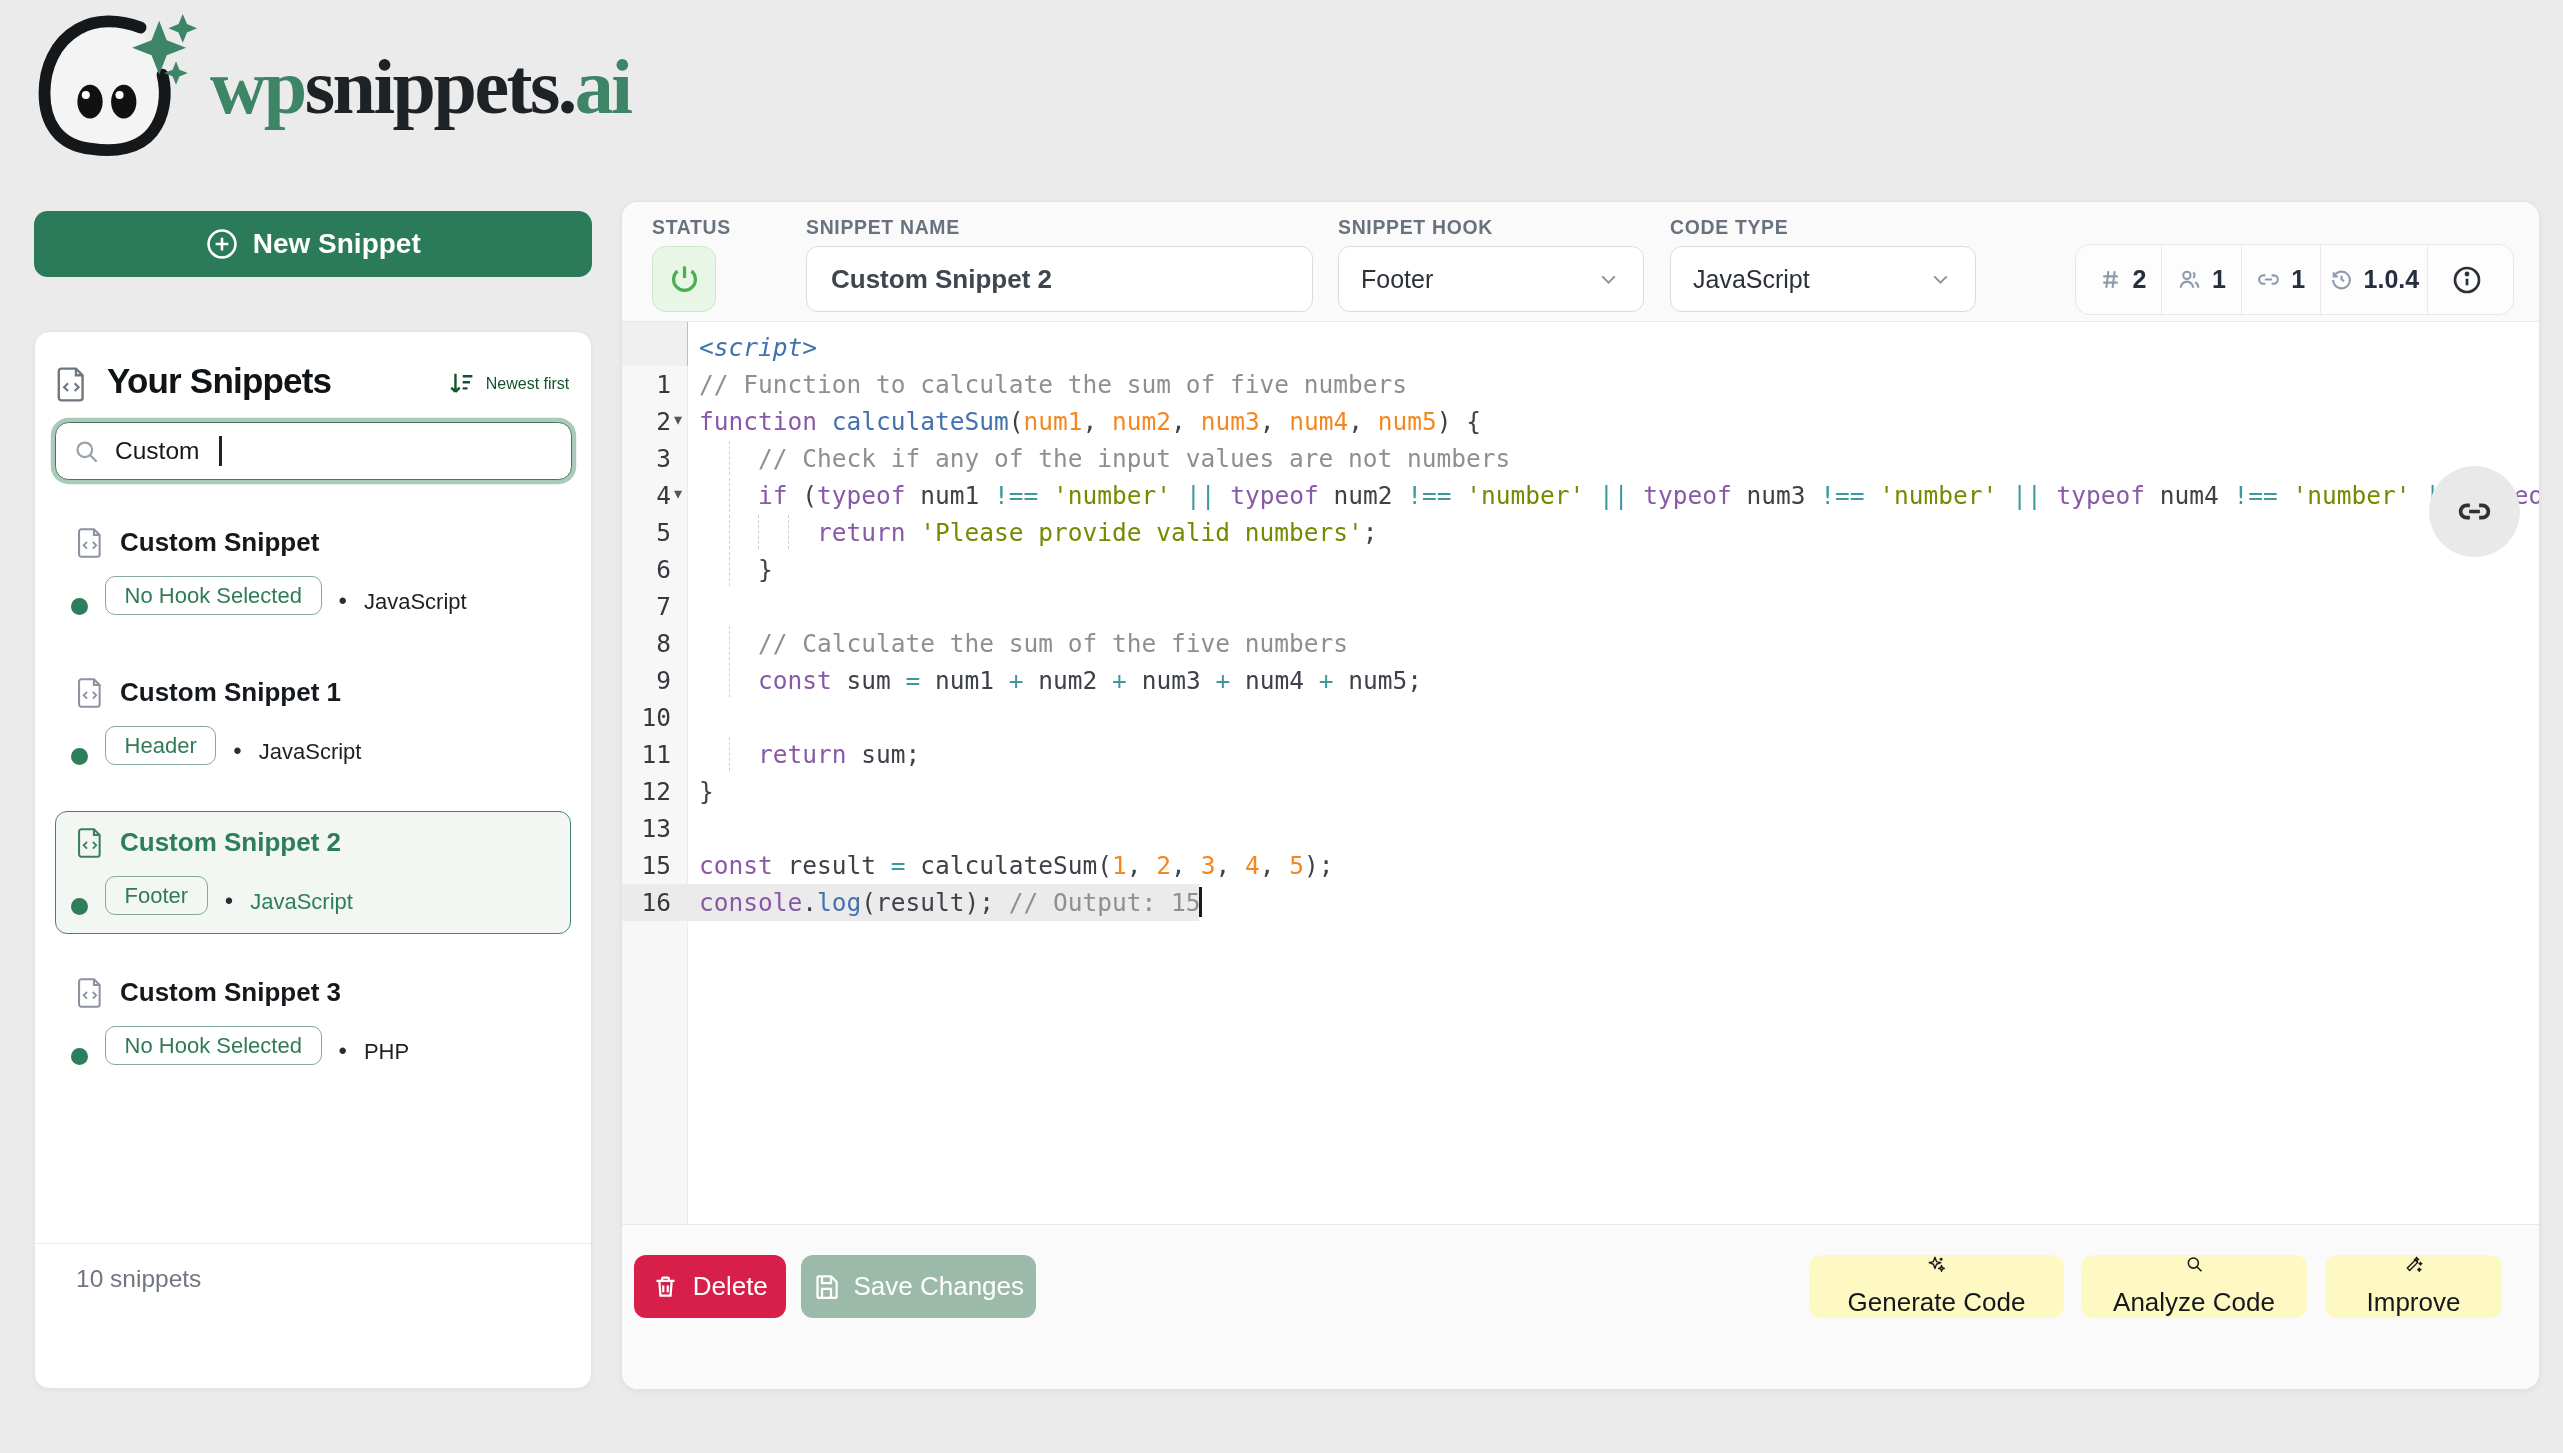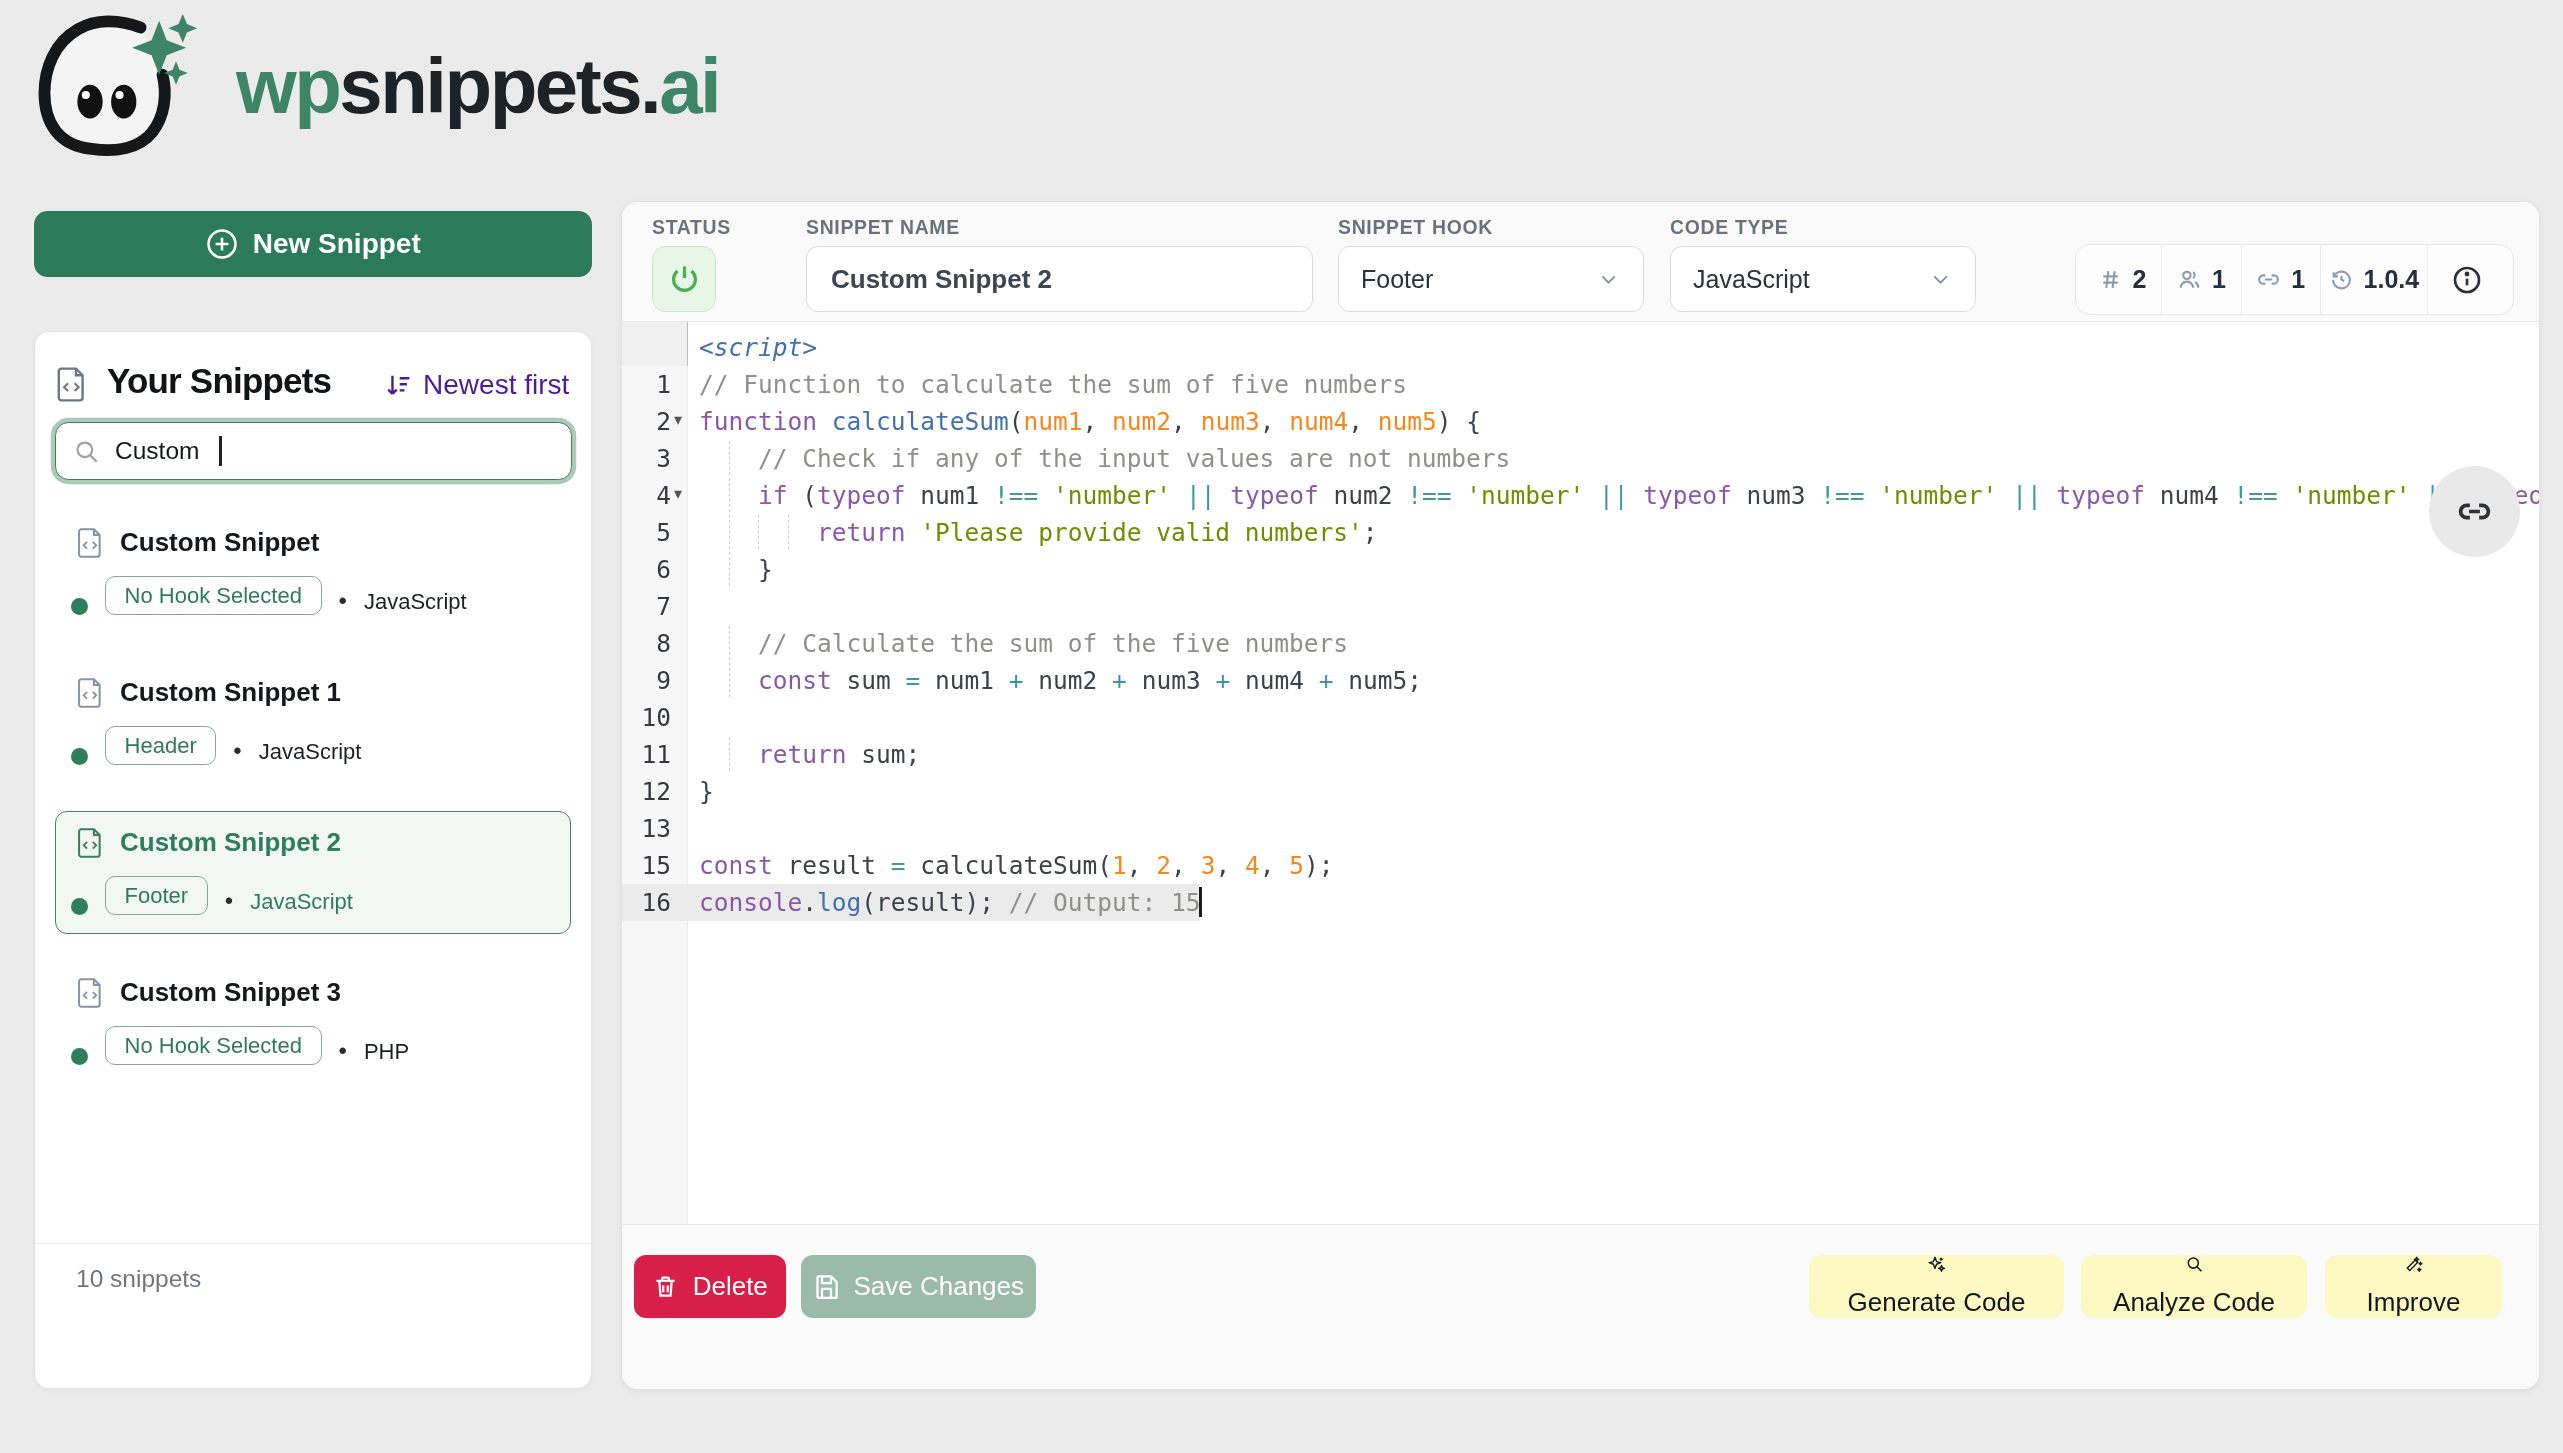--- a/index.html
+++ b/index.html
@@ -1,38 +1,38 @@
 <!DOCTYPE html>
 <html style="font-size:13.5px"><head>
 <meta charset="utf-8">
 <style>
   * { margin:0; padding:0; box-sizing:border-box; }
   html,body { width:2563px; height:1453px; }
   body { background:#ebebeb; font-family:"Liberation Sans", sans-serif; color:#15181c; overflow:hidden; position:relative; }
 
   
-  .logo { position:absolute; left:34px; top:13.5px; display:flex; align-items:flex-start; gap:36px; }
+  .logo { position:absolute; left:34px; top:13.5px; display:flex; align-items:flex-start; gap:10px;font-family:Liberation Serif, serif; }
   .logo svg.mascot { width:166px; height:145px; }
   .wordmark { font-size:78px; font-weight:800; letter-spacing:-2.5px; line-height:145px; }
   .wordmark .green { color:#3e8467; }
   .wordmark .dark { color:#1d2226; }
 
   
   .btn-new { position:absolute; left:34px; top:211px; width:558px; height:66px;
     background:#2b7a59; border-radius:13.5px; color:#fff; display:flex; align-items:center;
     justify-content:center; gap:13.5px; font-size:28px; font-weight:600; cursor:pointer; }
   .btn-new svg { width:34px; height:34px; }
 
   .side-card { position:absolute; left:34px; top:331px; width:558px; height:1058px;
     background:#fff; border:0.8px solid #e3e3e3; border-radius:15px; box-shadow:0 1.7px 5px rgba(0,0,0,.04); }
   .side-head { position:absolute; left:20px; top:29px; right:20px; height:47px; }
   .side-head .fc-icon { position:absolute; left:0; top:5px; width:34px; height:37px; color:#6e7680; }
   .side-title { position:absolute; left:52px; top:0; font-size:35px; font-weight:800; color:#111417; letter-spacing:-0.8px; }
   .sort { position:absolute; right:1.7px; top:8.4px; display:flex; align-items:center; gap:10px;
-    color:#4c1d95; font-size:28px; cursor:pointer; }
+    color:#14532d; font-size:16px; cursor:pointer; }
   .sort svg { width:29px; height:29px; }
 
   .search { position:absolute; left:20px; top:90px; width:517px; height:58px; background:#fff;
     border:1.7px solid #44795f; border-radius:13.5px; box-shadow:0 0 0 4.2px #abcbba;
     display:flex; align-items:center; padding:15px 17px; gap:15px; }
   .search svg { width:27px; height:27px; color:#9aa1a8; flex:none; }
   .search .q { font-size:24.5px; color:#15181c; }
   .caret { display:inline-block; width:2.5px; height:30px; background:#222; margin-left:5px; vertical-align:middle; }
 
   .snip-list { position:absolute; left:0; top:179px; right:0; }

